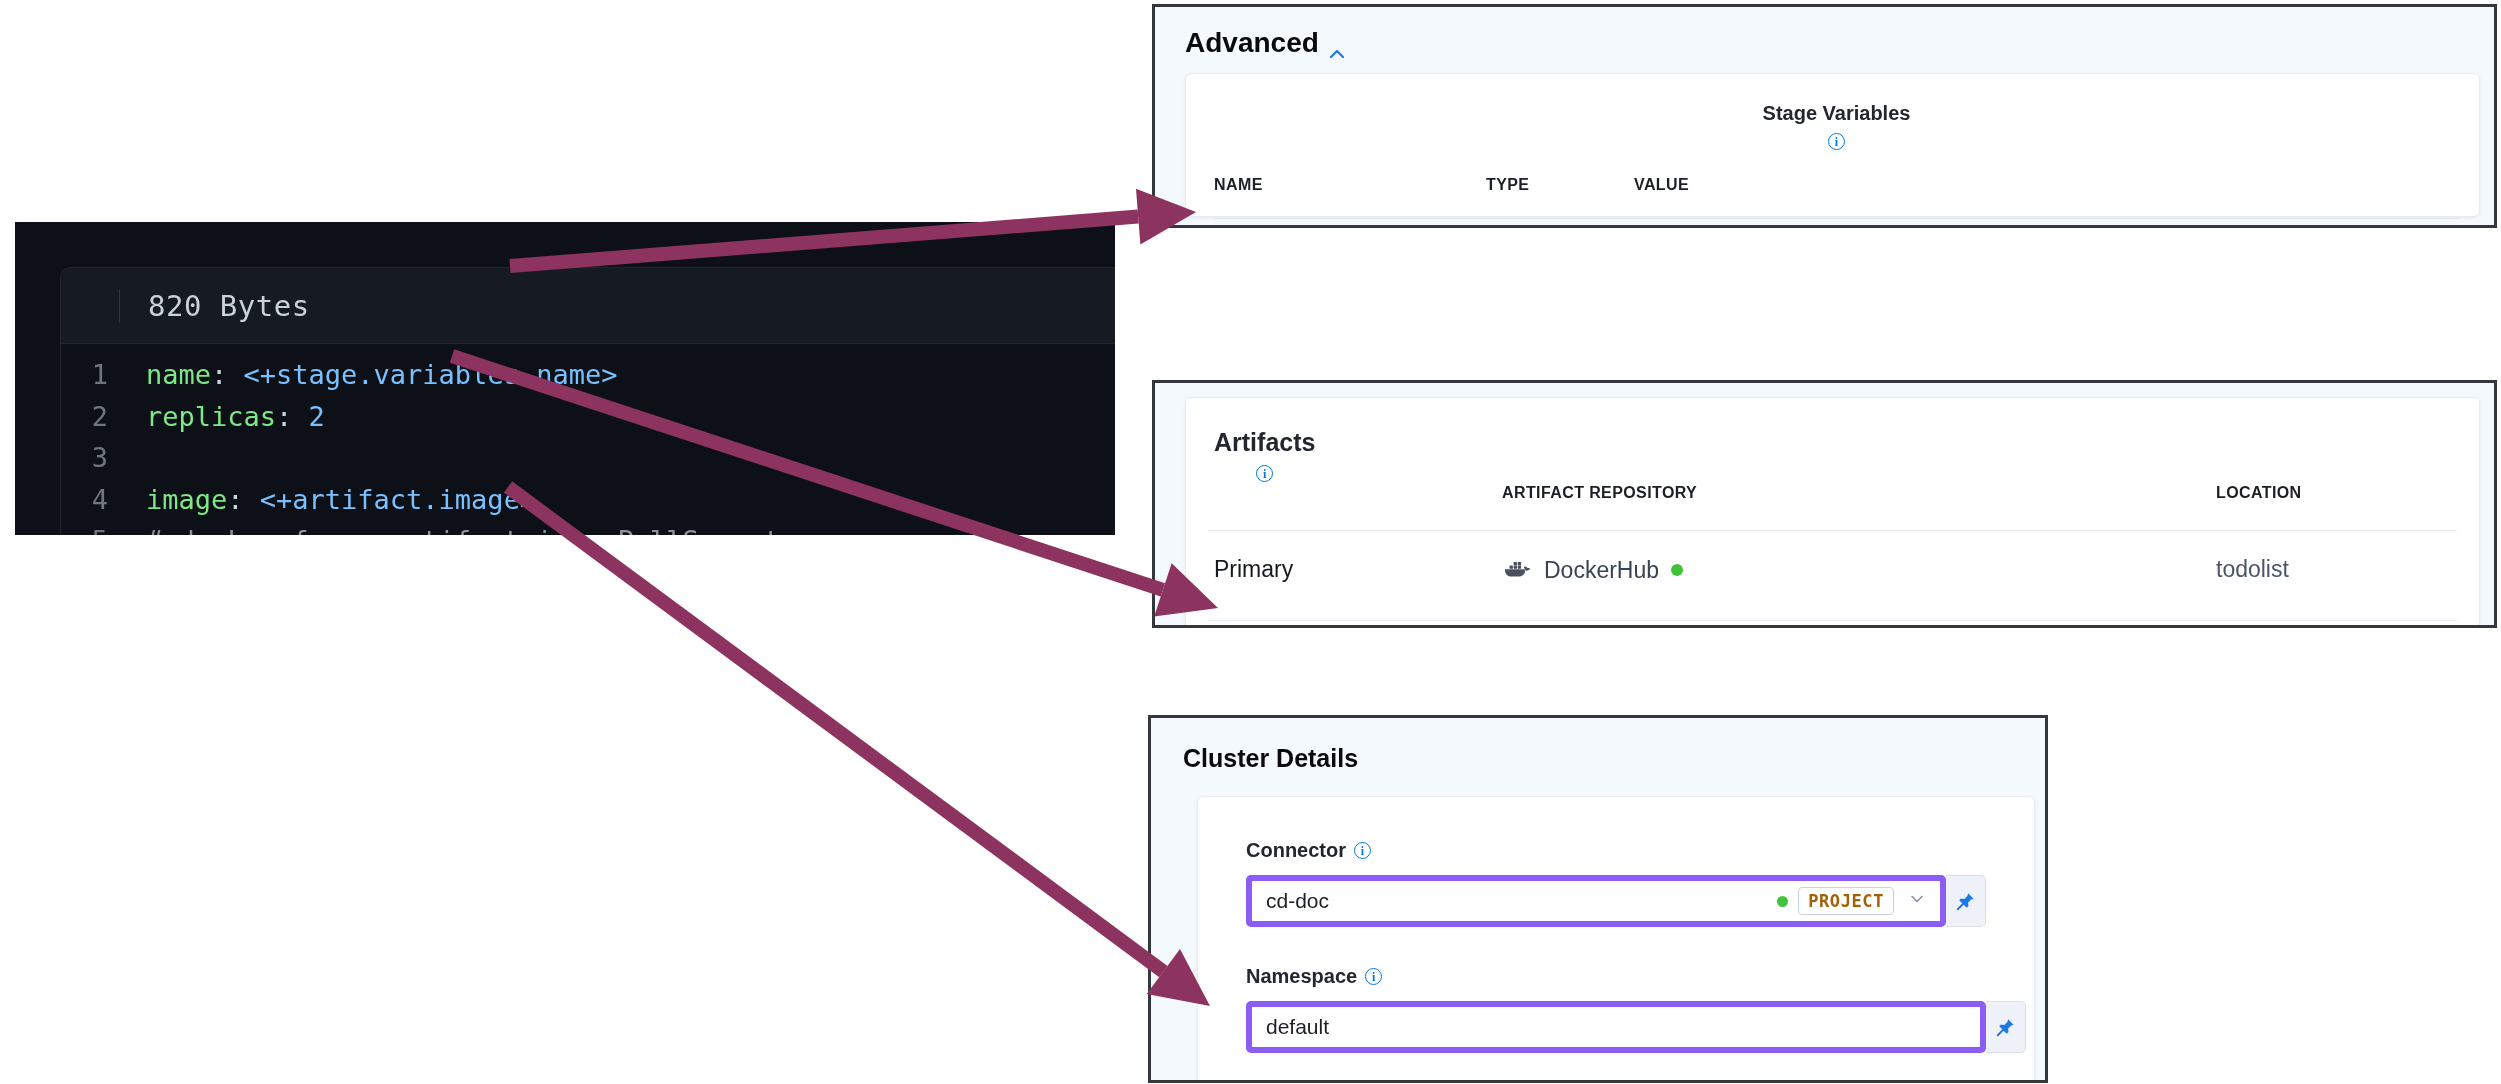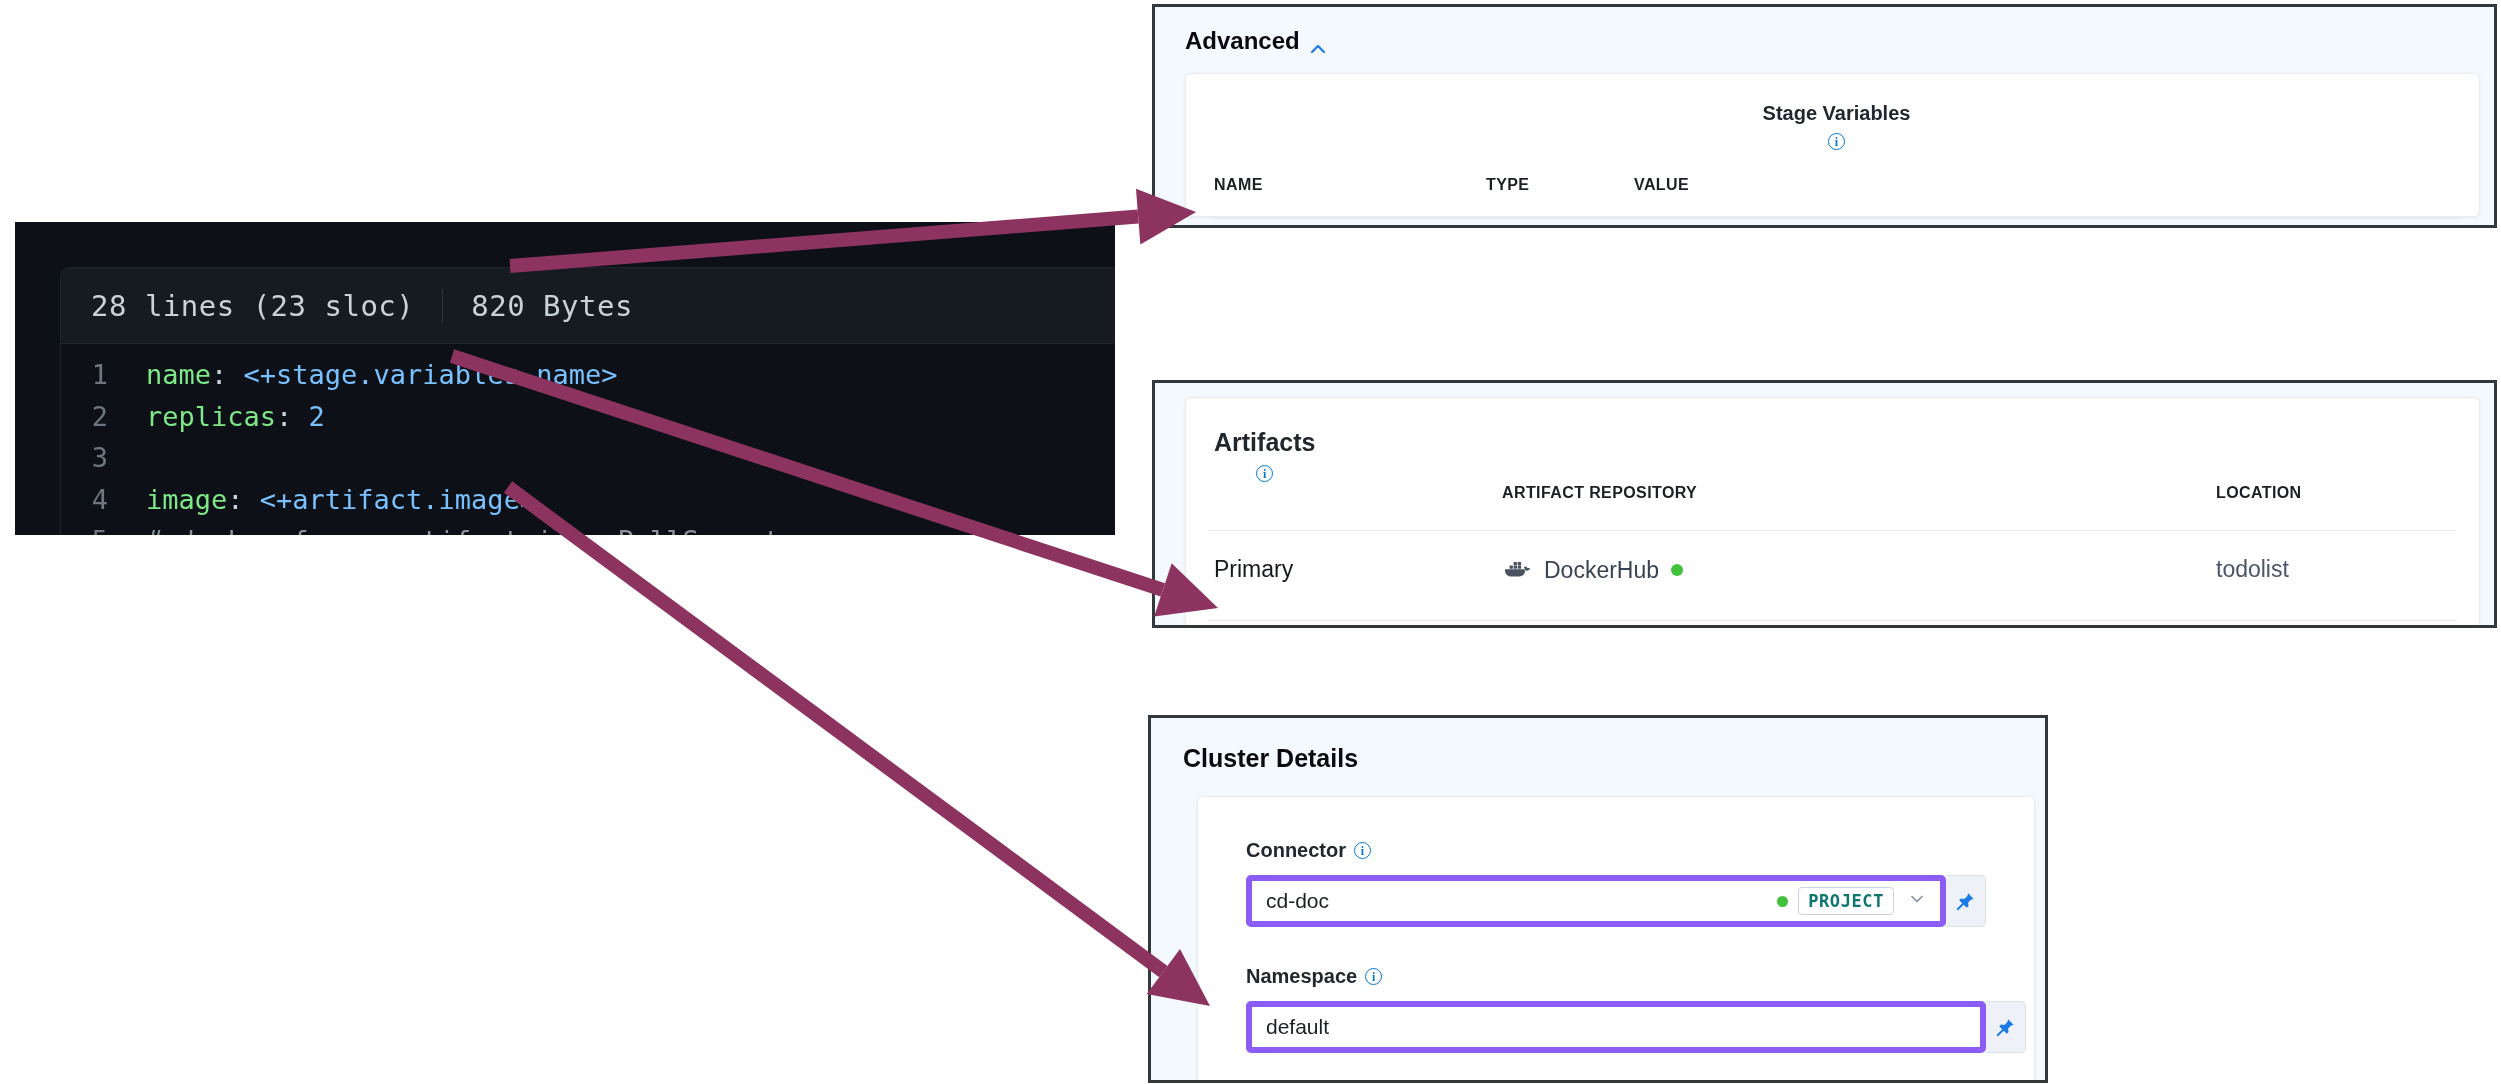--- a/index.html
+++ b/index.html
@@ -70,21 +70,21 @@
   .panel-inner-card {
     background: #ffffff;
     border: 1px solid #e8ecf2;
     border-radius: 6px;
     box-shadow: 0 1px 3px rgba(16,22,26,0.07);
   }
 
   
   #panel-advanced { left: 1152px; top: 4px; width: 1345px; height: 224px; }
   .adv-title {
-    font-size: 24px; font-weight: 700; color: #0b0b0d;
+    font-size: 28px; font-weight: 700; color: #0b0b0d;
     padding: 20px 0 0 30px; display: flex; align-items: center; gap: 10px;
   }
   .chev-up {
     display:inline-block; width: 16px; height: 16px; position: relative; top:2px;
   }
   .adv-card {
     position: absolute; left: 30px; top: 66px; right: 14px; bottom: 8px;
   }
   .section-label {
     font-size: 20px; font-weight: 700; color: #22272e;
@@ -155,38 +155,37 @@
     position:absolute; left: 32px; top: 26px;
     font-size: 25px; font-weight: 700; color: #0b0b0d;
   }
   .clu-card { position: absolute; left: 46px; top: 78px; right: 10px; bottom: -30px; }
   .field-label {
     position:absolute; font-size: 20px; font-weight: 700; color: #22272e;
     display:flex; align-items:center; gap: 8px;
   }
   .badge-project {
     border: 1px solid #c9d2de; border-radius: 4px;
-    font-size: 17px; font-weight: 700; color: #0f766e;
+    font-size: 17px; font-weight: 700; color: #a16207;
     padding: 3px 9px; letter-spacing: 0.6px;
     font-family: "DejaVu Sans Mono", monospace;
   }
   .chev-d { color: #8a94a4; font-size: 18px; }
 
   
   #arrows { position:absolute; left:0; top:0; width:2501px; height:1084px; pointer-events:none; }
 </style>
 </head>
 <body>
 
 <div id="stage">
 
   <div class="code-panel">
     <div class="code-inner">
       <div class="code-head">
-        <span>28 lines (23 sloc)</span>
         <span class="sep"></span>
         <span>820 Bytes</span>
       </div>
       <div class="code-body" id="code-body">
           <div class="code-row"><span class="ln">1</span><span><span class="ctok-key">name</span><span class="ctok-pun">: </span><span class="ctok-val">&lt;+stage.variables.name&gt;</span></span></div>
           <div class="code-row"><span class="ln">2</span><span><span class="ctok-key">replicas</span><span class="ctok-pun">: </span><span class="ctok-val">2</span></span></div>
           <div class="code-row"><span class="ln">3</span><span></span></div>
           <div class="code-row"><span class="ln">4</span><span><span class="ctok-key">image</span><span class="ctok-pun">: </span><span class="ctok-val">&lt;+artifact.image&gt;</span></span></div>
           <div class="code-row"><span class="ln">5</span><span><span class="ctok-com"># dockercfg: &lt;+artifact.imagePullSecret&gt;</span></span></div>
         </div>

